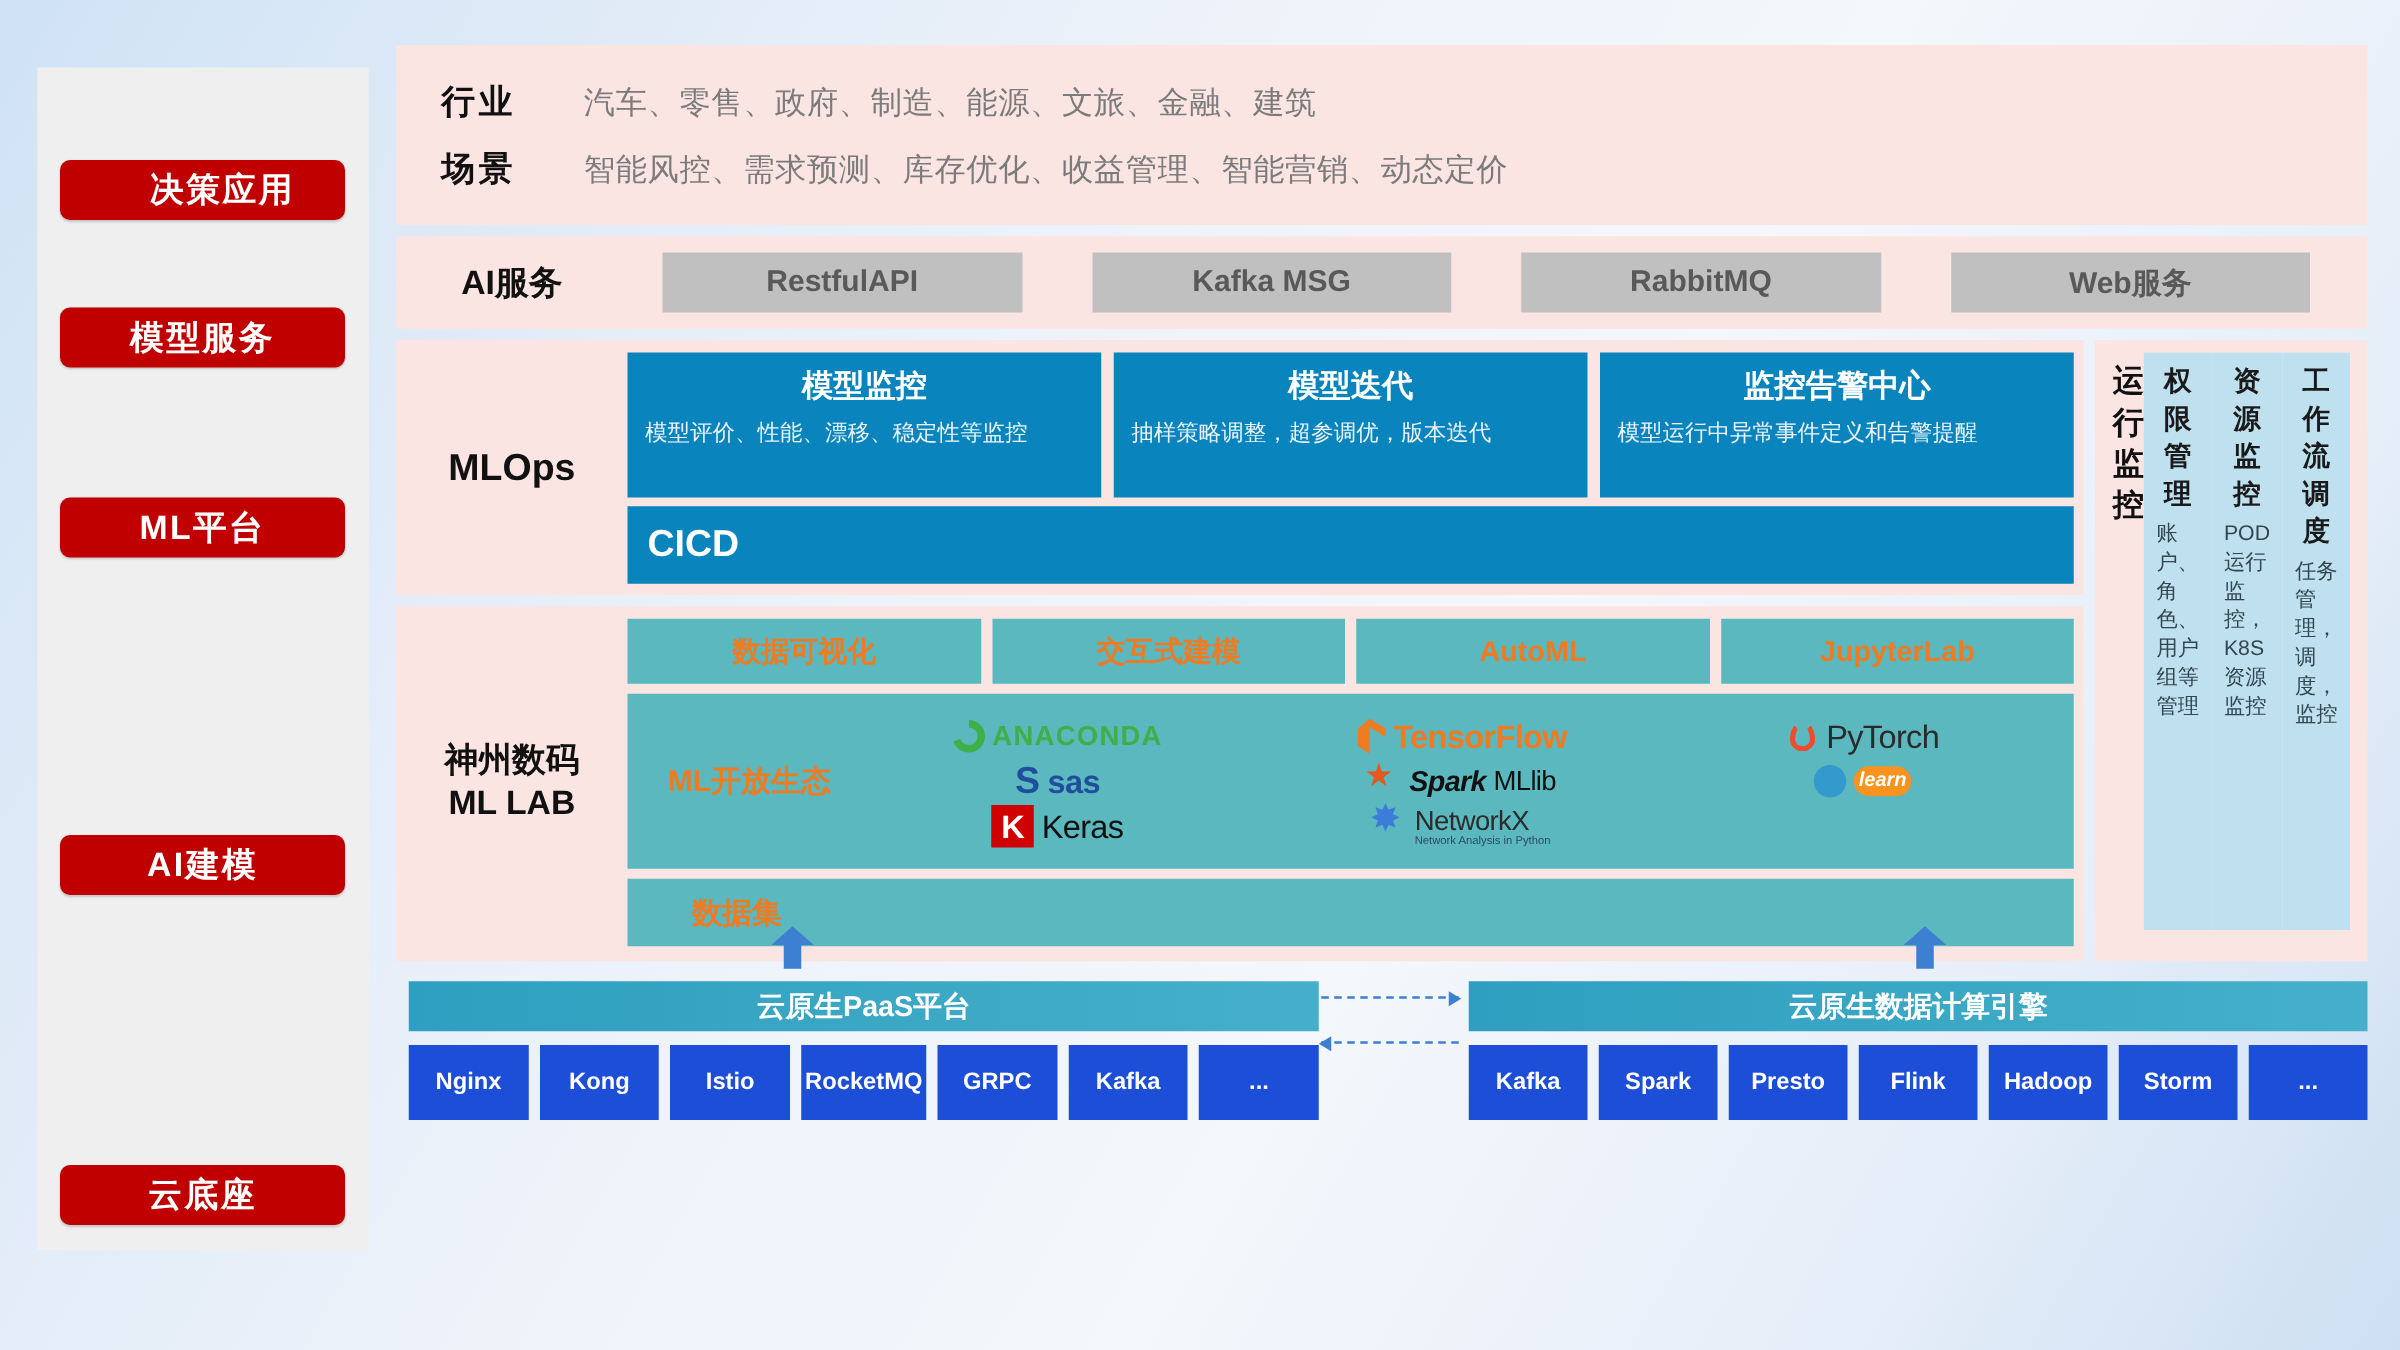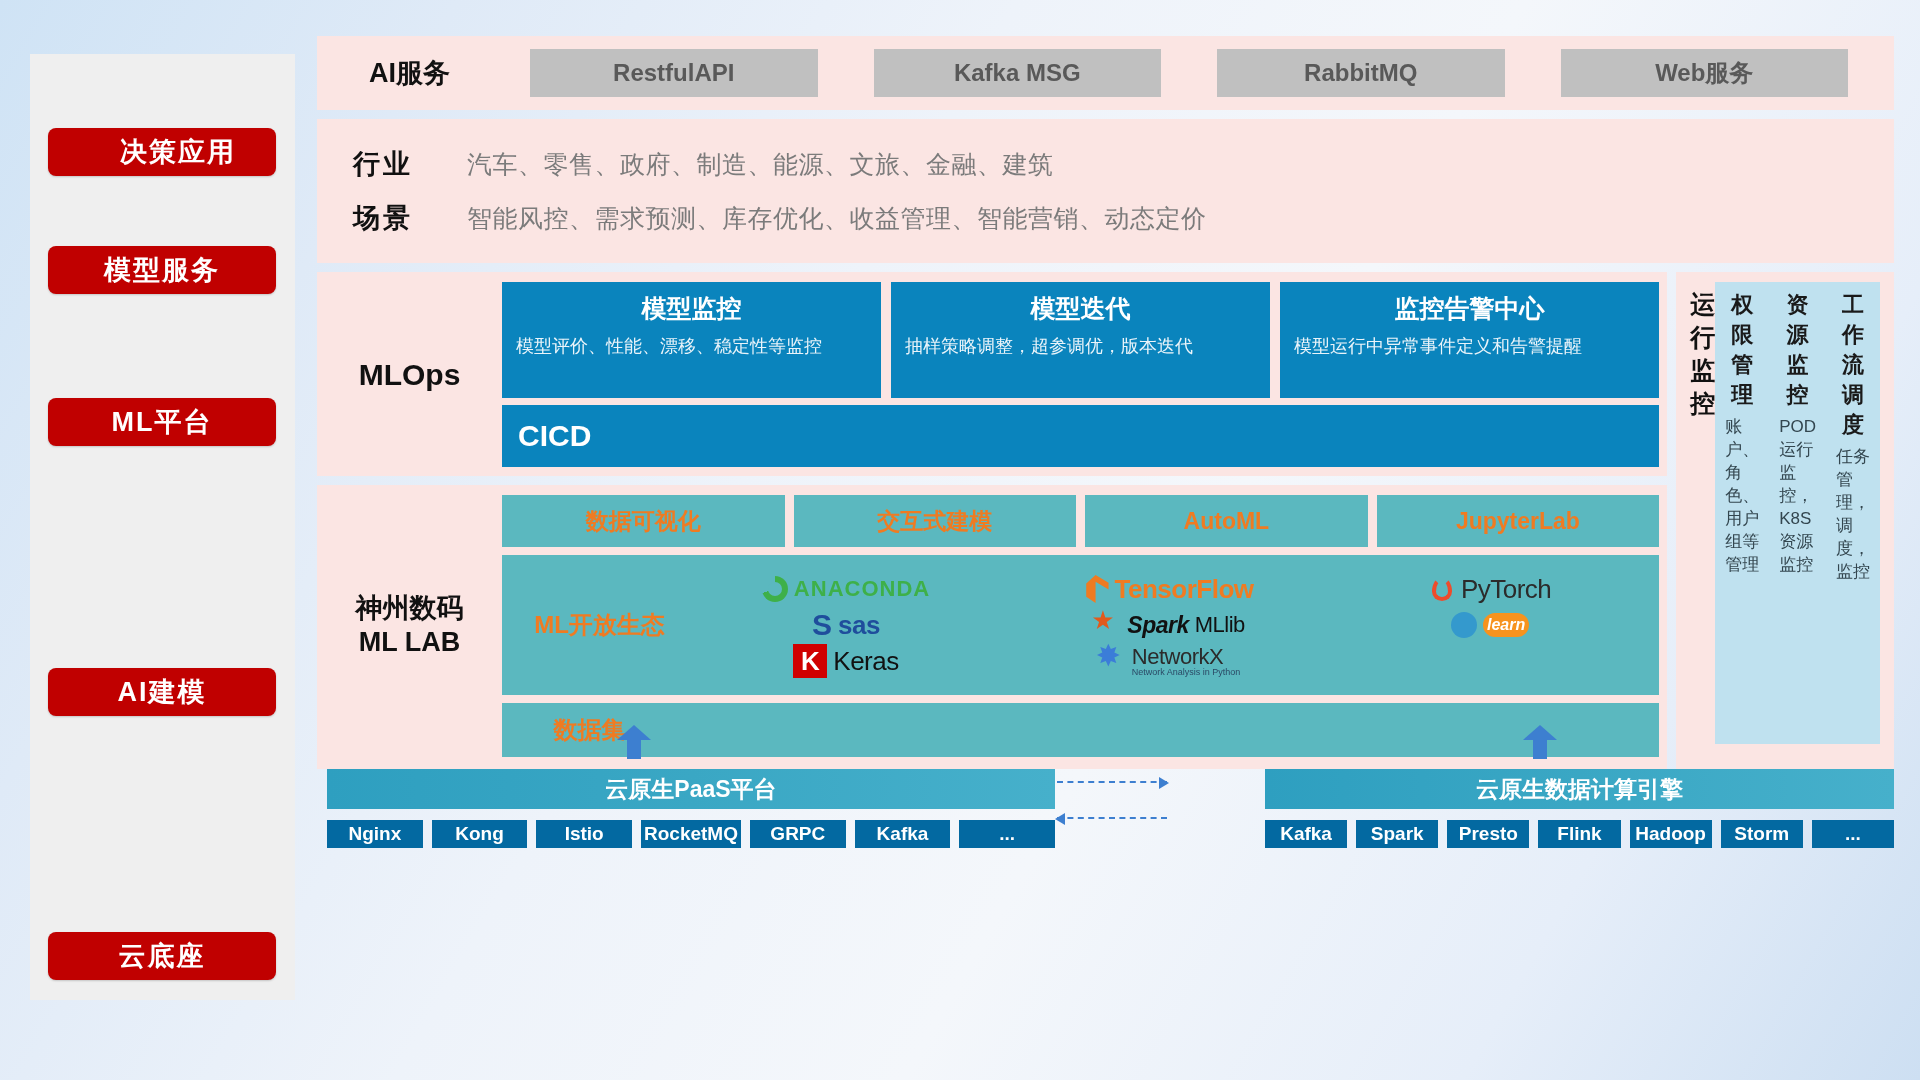--- a/index.html
+++ b/index.html
@@ -103,32 +103,32 @@
   .lab-data-item { flex: 1; text-align: center; color: #1a1a1a; font-size: 23px; }
 
   
   .mon-title { text-align: center; font-size: 25px; font-weight: bold; color: #111; margin: 6px 0 12px; }
   .mon-card { background: #bfe1ef; margin-bottom: 11px; padding: 8px 10px 10px; flex: 1;
               display: flex; flex-direction: column; }
   .mon-card .mt { text-align: center; font-size: 22px; font-weight: bold; color: #1a1a1a; margin-bottom: 6px; }
   .mon-card .md { font-size: 17px; line-height: 1.35; color: #33464f; }
 
   
-  .bottom { display: flex; align-items: flex-start; position: relative; gap: 45px; }
+  .bottom { margin-top: 16px; display: flex; align-items: flex-start; position: relative; }
   .bot-col { display: flex; flex-direction: column; }
   .bot-col.left { flex: 0 0 728px; margin-left: 10px; }
   .bot-gap { flex: 0 0 120px; }
   .bot-col.right { flex: 1; }
   .bot-bar {
     background: linear-gradient(90deg, #2e9fc0 0%, #3aa7c4 50%, #46b0cb 100%);
     color: #fff; height: 40px; display: flex; align-items: center; justify-content: center;
     font-size: 23px; font-weight: bold;
   }
   .chips { display: flex; gap: 9px; margin-top: 11px; }
-  .chip { flex: 1; background: #0369a1; color: #fff; height: 28px;
+  .chip { flex: 1; background: #1d4ed8; color: #fff; height: 60px;
           display: flex; align-items: center; justify-content: center; text-align: center;
           font-size: 19px; font-weight: bold; line-height: 1.05; padding: 0 3px; }
 
   
   .arrow-up { position: absolute; width: 34px; height: 34px; }
   .arrow-up::before {
     content: ""; position: absolute; left: 10px; top: 12px; width: 14px; height: 22px; background: #3d7fd0;
   }
   .arrow-up::after {
     content: ""; position: absolute; left: 0; top: 0; width: 0; height: 0;
@@ -188,40 +188,40 @@
     <div class="rail-badge rb3">
       <span>AI建模</span>
     </div>
     <div class="rail-badge rb4">
       <span>云底座</span>
     </div>
   </div>
 
   <div class="main-col">
 
+    <div class="band band-apps">
+      <div class="apps-rows">
+        <div class="apps-row">
+          <div class="apps-key">行业</div>
+          <div class="apps-val">汽车、零售、政府、制造、能源、文旅、金融、建筑</div>
+        </div>
+        <div class="apps-row">
+          <div class="apps-key">场景</div>
+          <div class="apps-val">智能风控、需求预测、库存优化、收益管理、智能营销、动态定价</div>
+        </div>
+      </div>
+    </div>
+
     <div class="band band-svc">
       <div class="svc-label">AI服务</div>
       <div class="svc-btns">
         <div class="svc-btn">RestfulAPI</div>
         <div class="svc-btn">Kafka MSG</div>
         <div class="svc-btn">RabbitMQ</div>
         <div class="svc-btn">Web服务</div>
-      </div>
-    </div>
-
-    <div class="band band-apps">
-      <div class="apps-rows">
-        <div class="apps-row">
-          <div class="apps-key">行业</div>
-          <div class="apps-val">汽车、零售、政府、制造、能源、文旅、金融、建筑</div>
-        </div>
-        <div class="apps-row">
-          <div class="apps-key">场景</div>
-          <div class="apps-val">智能风控、需求预测、库存优化、收益管理、智能营销、动态定价</div>
-        </div>
       </div>
     </div>
 
     <div class="mid-zone">
       <div class="mid-left">
 
         <div class="band-mlops">
           <div class="mlops-label">MLOps</div>
           <div class="mlops-body">
             <div class="mlops-cards">

